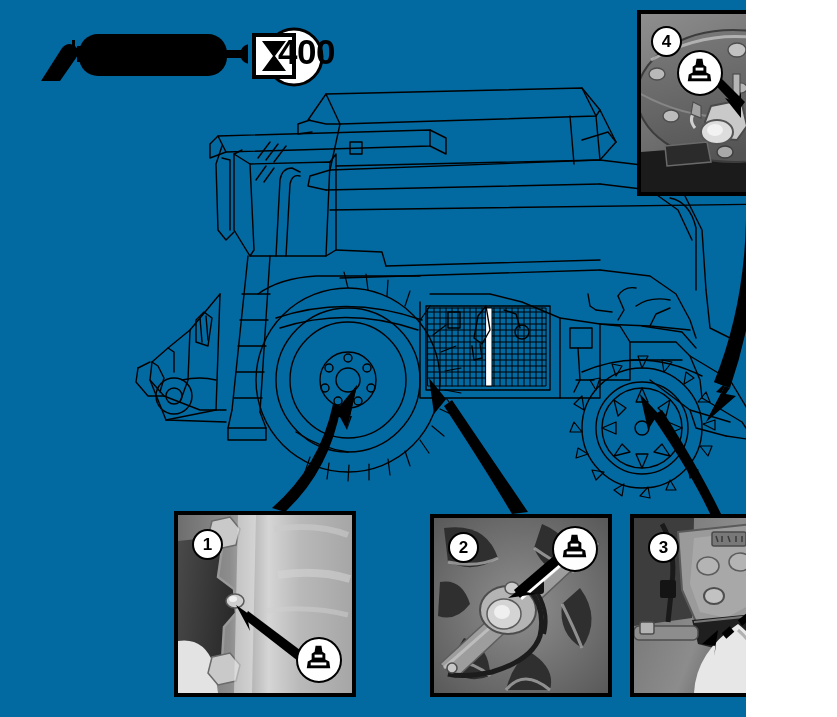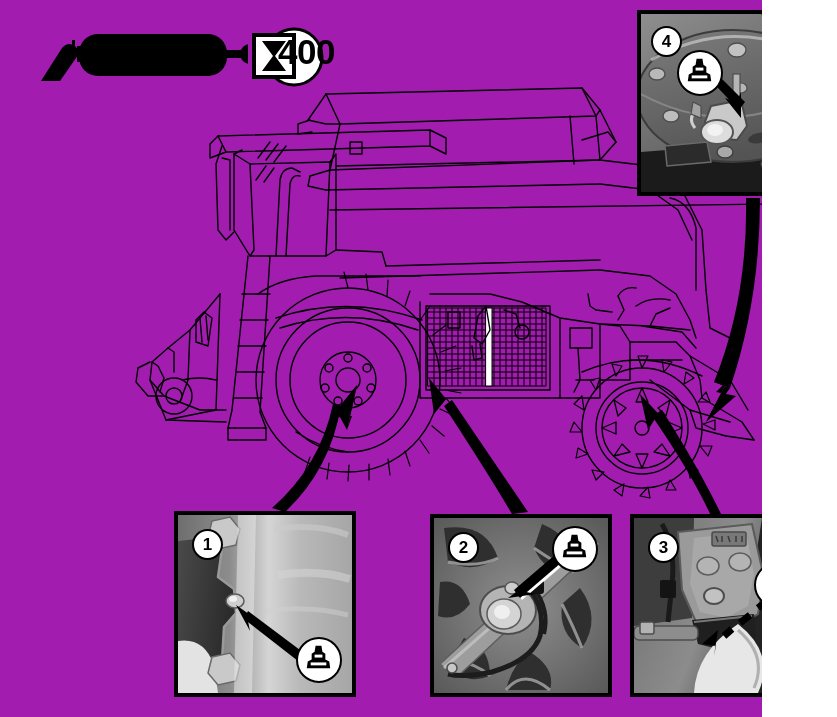--- a/index.html
+++ b/index.html
@@ -8,23 +8,22 @@
     padding: 0;
     background: #ffffff;
   }
   body {
     font-family: "Liberation Sans", sans-serif;
   }
   #page {
     position: relative;
     width: 746px;
     height: 717px;
-    background: #a21caf;
+    background: #0369a1;
     overflow: hidden;
-    padding-left: 16px;
   }
 
   
   #symbol-row {
     position: absolute;
     left: 0; top: 0;
     width: 340px; height: 110px;
   }
   #grease-gun-icon {
     position: absolute;

